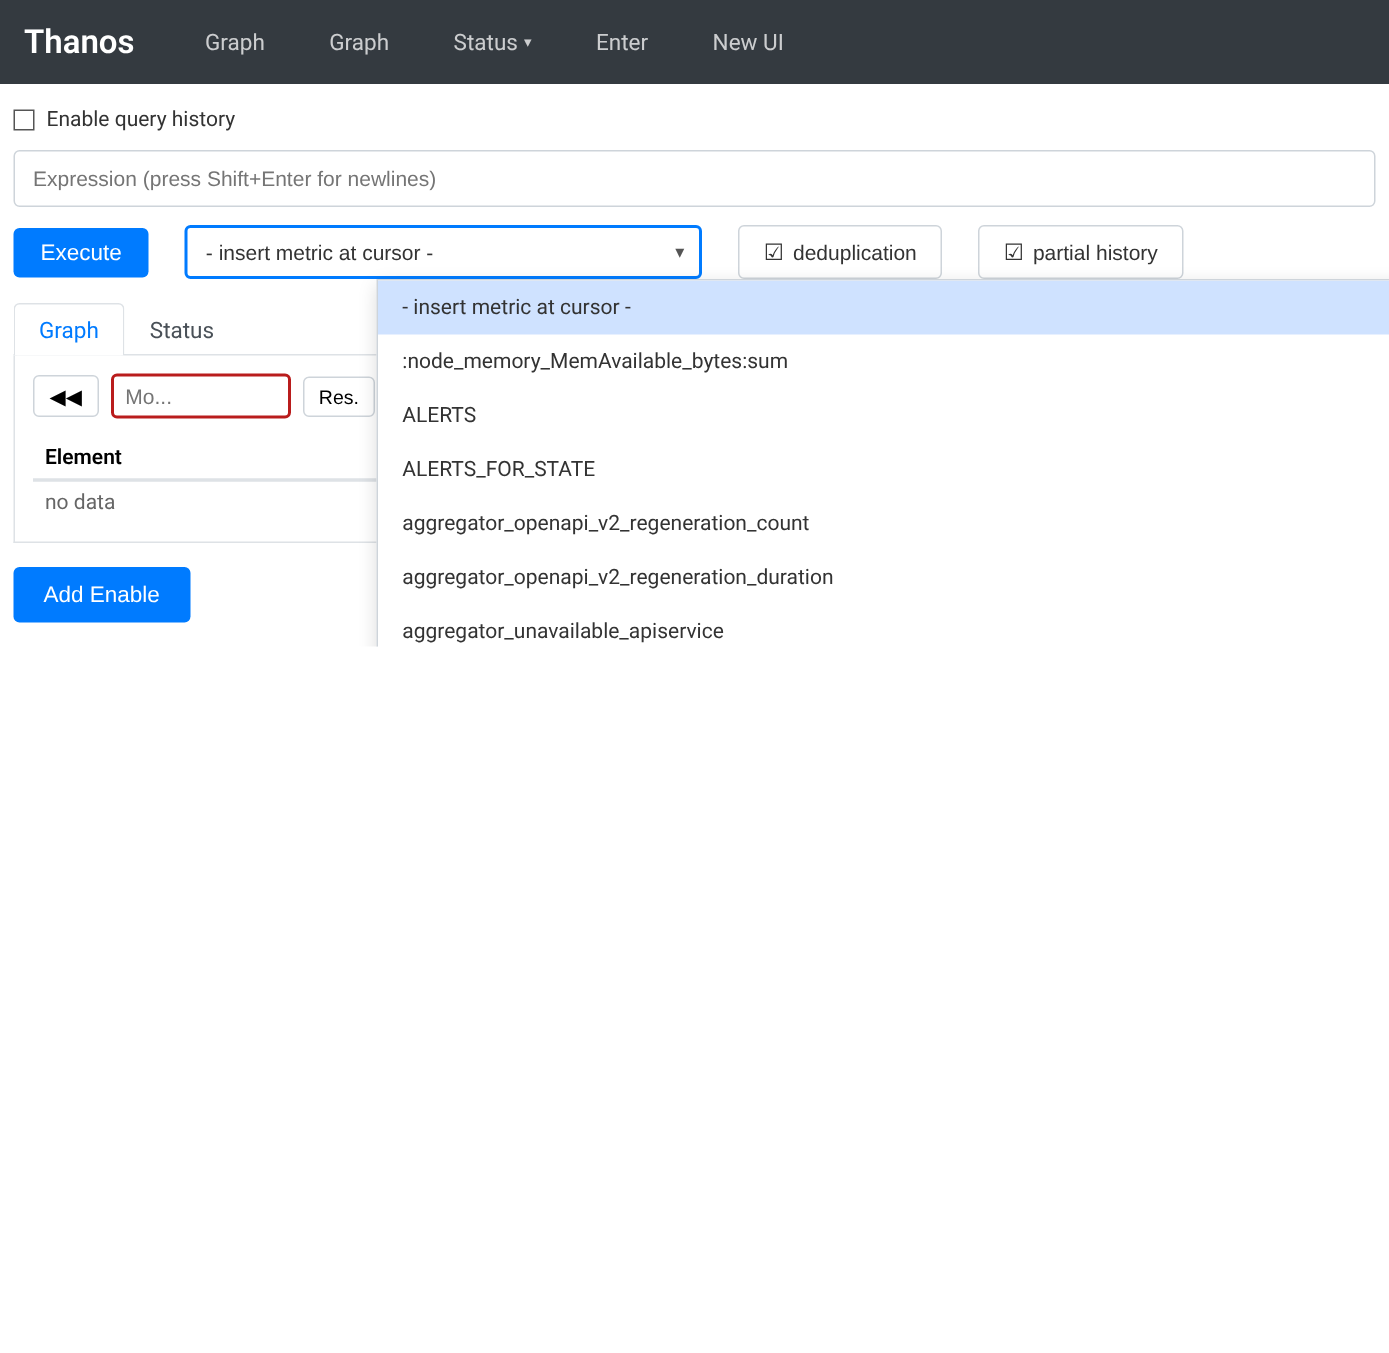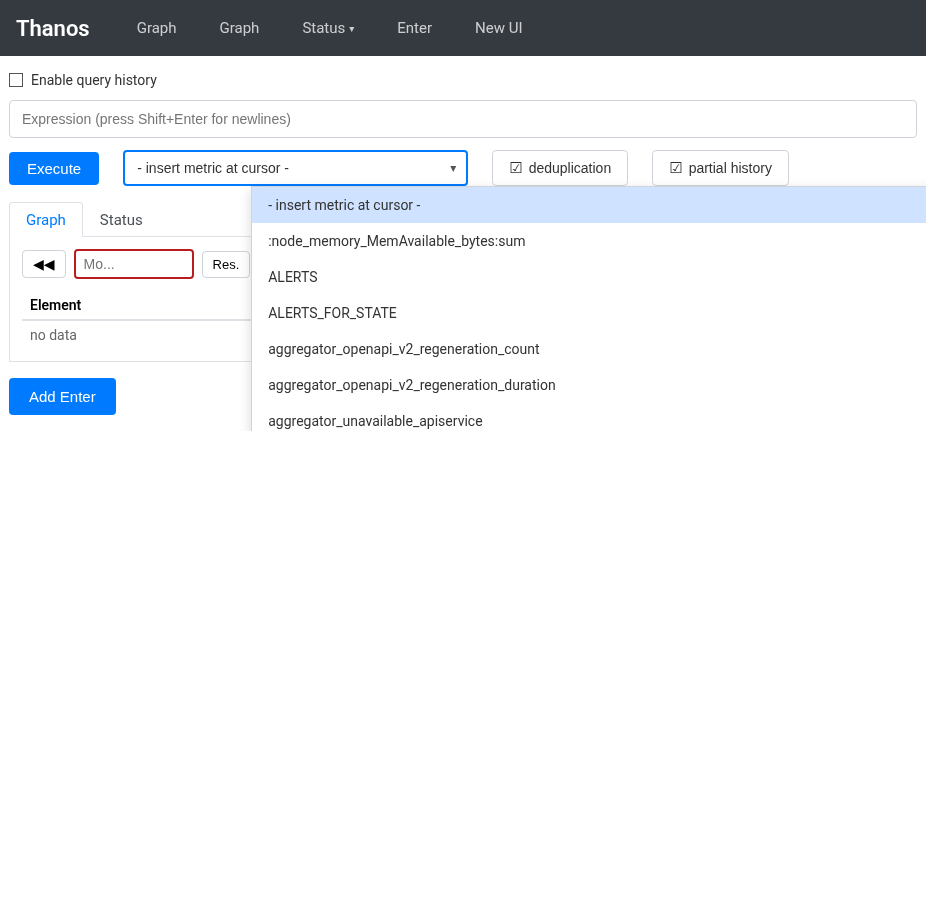--- a/index.html
+++ b/index.html
@@ -362,16 +362,16 @@
       <tbody>
         <tr>
           <td>no data</td>
         </tr>
       </tbody>
     </table>
   </div>
 
   
   <div class="add-graph-row">
-    <button class="btn-add-graph">Add Enter</button>
+    <button class="btn-add-graph">Add Enable</button>
   </div>
 
 </div>
 
 </body></html>

